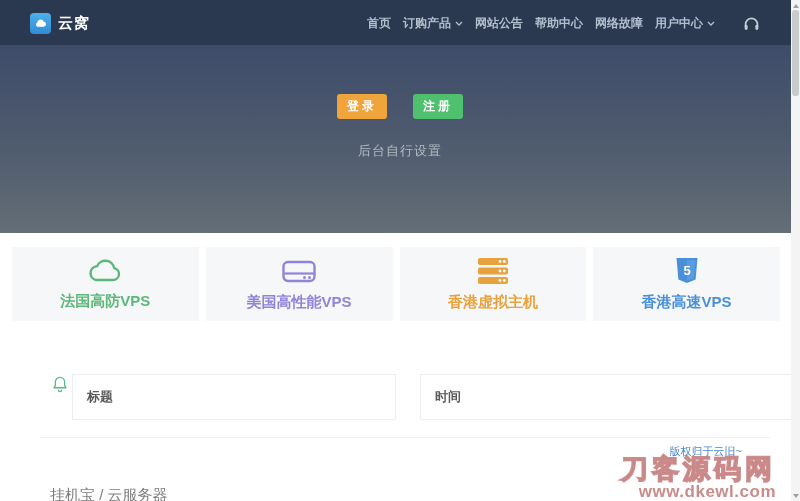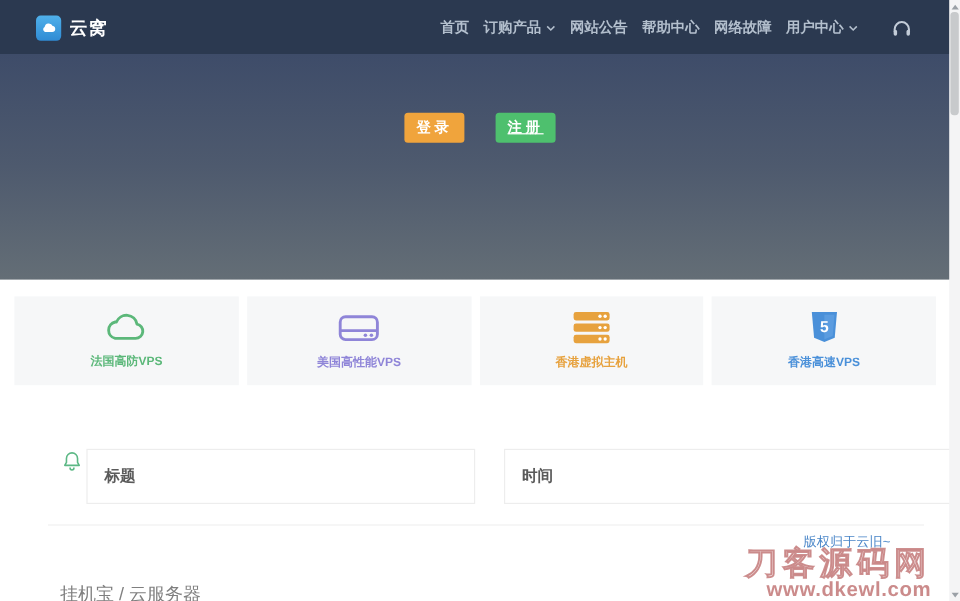--- a/index.html
+++ b/index.html
@@ -22,29 +22,29 @@
 
   
   .hero { position:absolute; top:45px; left:0; width:800px; height:188px;
           background:linear-gradient(180deg,#3e4c69 0%,#4e5a6e 50%,#646e76 100%); }
   .hero-inner { text-align:center; padding-top:49px; }
   .hero-buttons { display:flex; justify-content:center; gap:26px; }
   .btn { display:inline-block; padding:4px 10px; border-radius:3px; border:none;
          color:#fff; font-size:12px; font-weight:bold; letter-spacing:3px; cursor:pointer;
          font-family:inherit; }
   .btn-login { background:#f0a43c; }
-  .btn-register { background:#4ec06e;text-decoration:underline; }
+  .btn-register { background:#4ec06e; }
   .hero-caption { margin-top:23px; color:#b4bbc2; font-size:13px; letter-spacing:1px; }
 
   
   .products { position:absolute; top:247px; left:12px; width:768px; height:74px;
               display:flex; gap:7px; }
   .product-card { flex:1; background:#f6f7f8; display:flex; flex-direction:column;
                   align-items:center; justify-content:center; gap:8px; cursor:pointer; }
-  .product-label { font-size:10px; font-weight:bold; }
+  .product-label { font-size:15px; font-weight:bold; }
   .c-green { color:#5cb87a; }  .c-purple { color:#8f85d8; }
   .c-orange { color:#e7a23e; } .c-blue { color:#4a90d9; }
 
   
   .bell-wrap { position:absolute; left:52px; top:375px; }
   .notice-table { position:absolute; left:72px; top:374px; width:742px; height:46px;
                   display:flex; gap:24px; }
   .notice-cell { background:#fff; border:1px solid #ededed; line-height:44px;
                  padding-left:14px; color:#5a5a5a; font-size:13px; font-weight:600; }
   .cell-title { width:324px; }
@@ -52,21 +52,21 @@
 
   .divider { position:absolute; top:437px; left:40px; width:730px; border-top:1px solid #f1f1f1; }
 
   
   .copyright { position:absolute; top:444px; right:58px; color:#4a86c8; font-size:11px; }
   .section-heading { position:absolute; top:486px; left:50px; color:#7f7f7f; font-size:15px; }
 
   
   .watermark { position:absolute; right:24px; top:455px; text-align:right;
                pointer-events:none; line-height:1.05; }
-  .wm-title { font-size:27px; font-weight:normal; letter-spacing:4px;
+  .wm-title { font-size:27px; font-weight:bold; letter-spacing:4px;
               color:rgba(188,106,106,0.18); -webkit-text-stroke:1.6px rgba(188,106,106,0.75); }
   .wm-url { font-size:17px; font-weight:bold; letter-spacing:0.5px;
             color:rgba(188,106,106,0.78); }
 
   
   .scrollbar { position:absolute; top:0; right:0; width:9px; height:501px;
                background:#f4f4f5; z-index:20; }
   .sb-arrow { position:absolute; left:0; width:9px; height:9px; display:flex;
               align-items:center; justify-content:center; }
   .sb-arrow.up { top:1px; } .sb-arrow.down { bottom:1px; }
@@ -125,20 +125,21 @@
       </span>
     </div>
   </div>
 
   <div class="hero">
     <div class="hero-inner">
       <div class="hero-buttons">
         <button class="btn btn-login">登录</button>
         <button class="btn btn-register">注册</button>
       </div>
+      <div class="hero-caption">后台自行设置</div>
     </div>
   </div>
 
   <div class="products">
     <div class="product-card">
       <svg width="38" height="26" viewBox="0 0 38 26">
         <path d="M10 22h17a6 6 0 0 0 1.2-11.88A9 9 0 0 0 11 8.4q-.5-.06-1-.06a7 7 0 0 0 0 13.66z" fill="none" stroke="#5cb87a" stroke-width="2.4" stroke-linejoin="round"></path>
       </svg>
       <span class="product-label c-green">法国高防VPS</span>
     </div>

